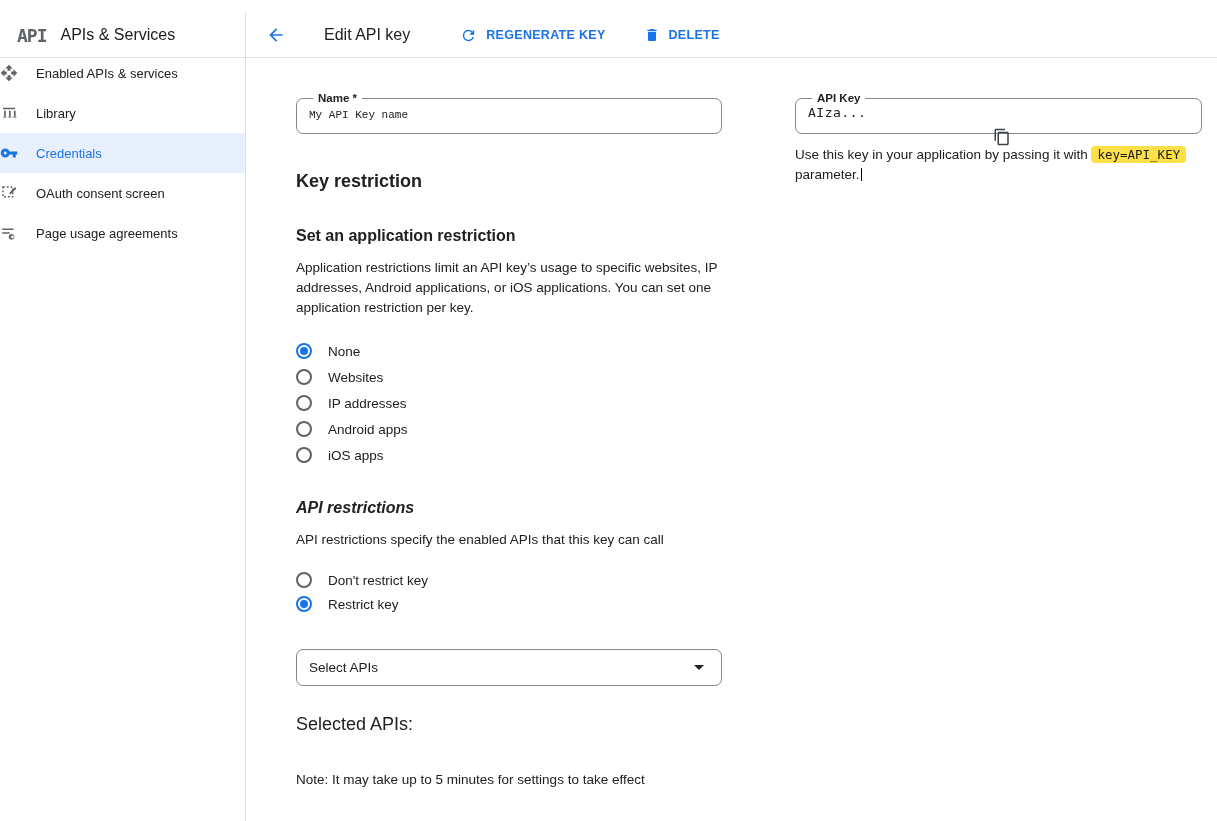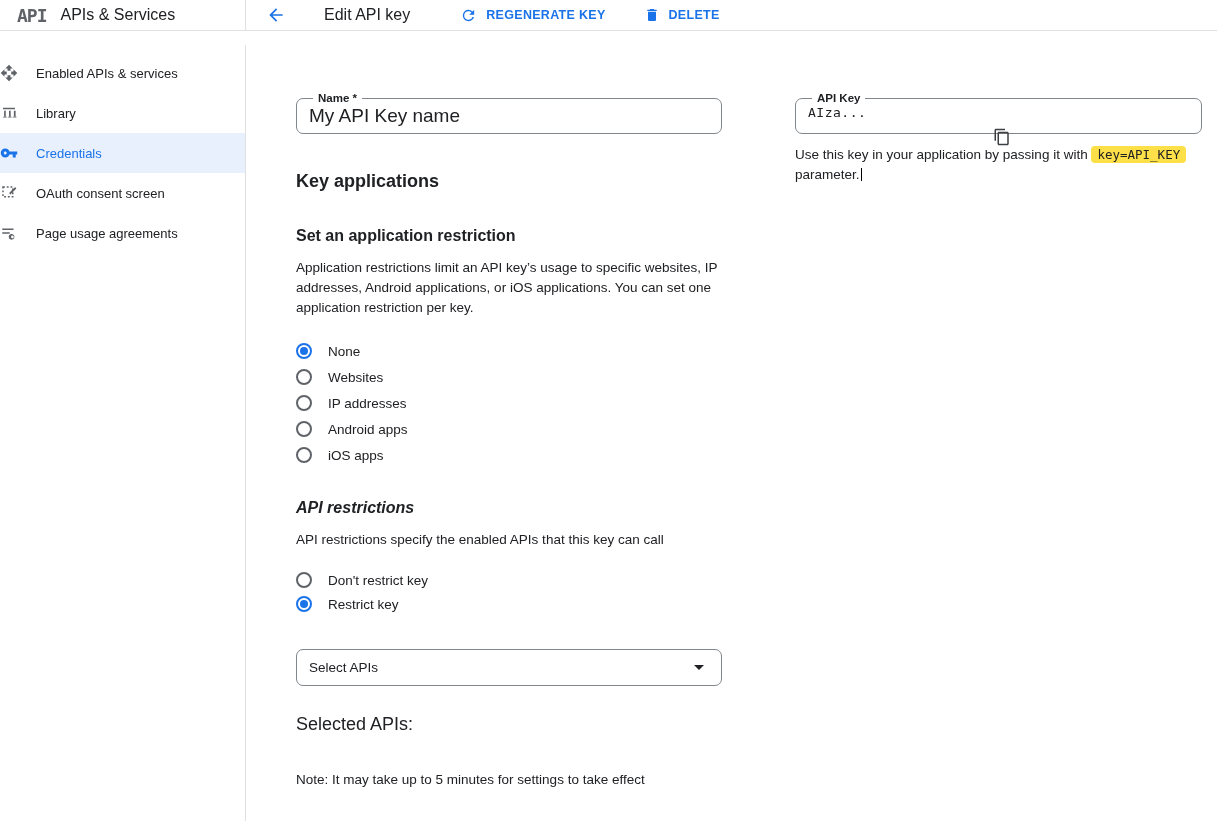--- a/index.html
+++ b/index.html
@@ -5,21 +5,21 @@
   * { box-sizing: border-box; }
   html, body { margin: 0; padding: 0; }
   body {
     width: 1217px; height: 821px; overflow: hidden;
     font-family: "Liberation Sans", sans-serif;
     color: #202124; background: #fff;
     -webkit-font-smoothing: antialiased;
   }
 
   
-  .topbar { display: flex; height: 31px; border-bottom: 1px solid #e0e0e0; }
+  .topbar { display: flex; height: 45px; border-bottom: 1px solid #e0e0e0; margin-top: 13px; }
   .topbar-left {
     flex: 0 0 246px; border-right: 1px solid #e0e0e0;
     display: flex; align-items: center; padding-left: 17px; gap: 14px;
   }
   .logo {
     font-family: "DejaVu Sans Mono", monospace;
     font-weight: bold; font-size: 18px; color: #5f6368; letter-spacing: -1px;
   }
   .product-name { font-size: 16px; color: #202124; }
   .topbar-main { flex: 1; display: flex; align-items: center; }
@@ -60,21 +60,21 @@
   
   fieldset.mfield {
     border: 1px solid #80868b; border-radius: 7px; margin: 0;
     padding: 0 12px; height: 42px; width: 100%;
   }
   fieldset.mfield legend {
     font-size: 11.5px; font-weight: bold; color: #202124; padding: 0 5px; margin-left: 4px;
   }
   .mfield input {
     width: 100%; border: none; outline: none; background: transparent;
-    font-family: Liberation Sans, sans-serif; font-size: 19px; color: #202124;
+    font-family: Liberation Mono, monospace; font-size: 11px; color: #202124;
     padding: 1px 0 8px;
   }
   .mfield .keyrow { display: flex; align-items: center; flex-direction: column; }
   .mfield .keyrow input {
     font-family: "DejaVu Sans Mono", monospace; font-size: 13px; letter-spacing: 0.5px;
   }
   .copy-btn {
     border: none; background: none; cursor: pointer; padding: 0; margin: 0 2px 6px 8px;
     width: 18px; height: 18px; color: #3c4043; flex: 0 0 auto;
   }
@@ -201,21 +201,21 @@
 
 <main class="main">
 
   <div class="col-left">
 
     <fieldset class="mfield">
       <legend>Name *</legend>
       <input type="text" value="My API Key name" style="">
     </fieldset>
 
-    <h2 class="section-title">Key applications</h2>
+    <h2 class="section-title">Key restriction</h2>
 
     <h3 class="sub-title">Set an application restriction</h3>
     <p class="desc">Application restrictions limit an API key’s usage to specific websites, IP addresses, Android applications, or iOS applications. You can set one application restriction per key.</p>
 
     <div class="radio-group">
       <label class="radio-row">
         <span class="radio checked"></span>
         <span>None</span>
       </label>
       <label class="radio-row">

